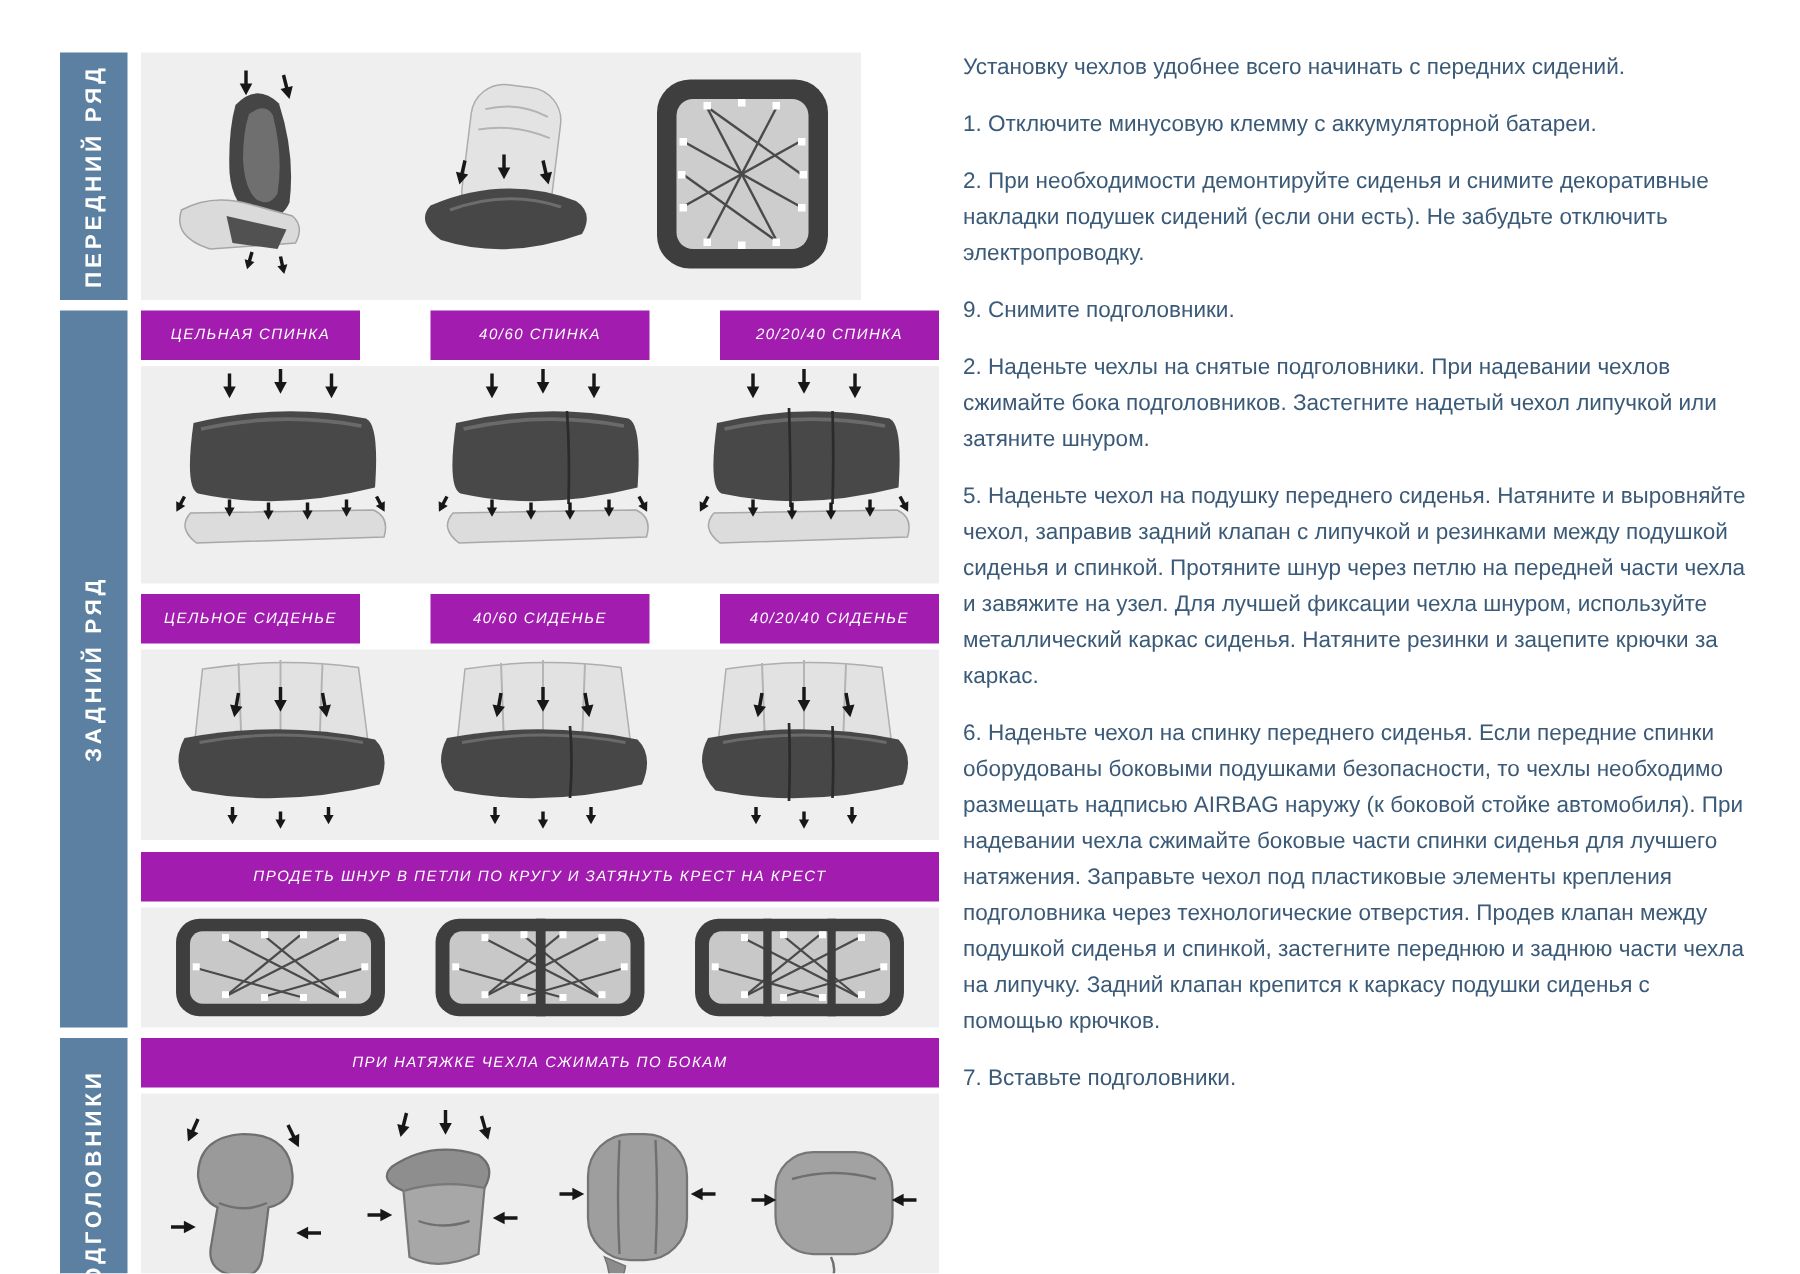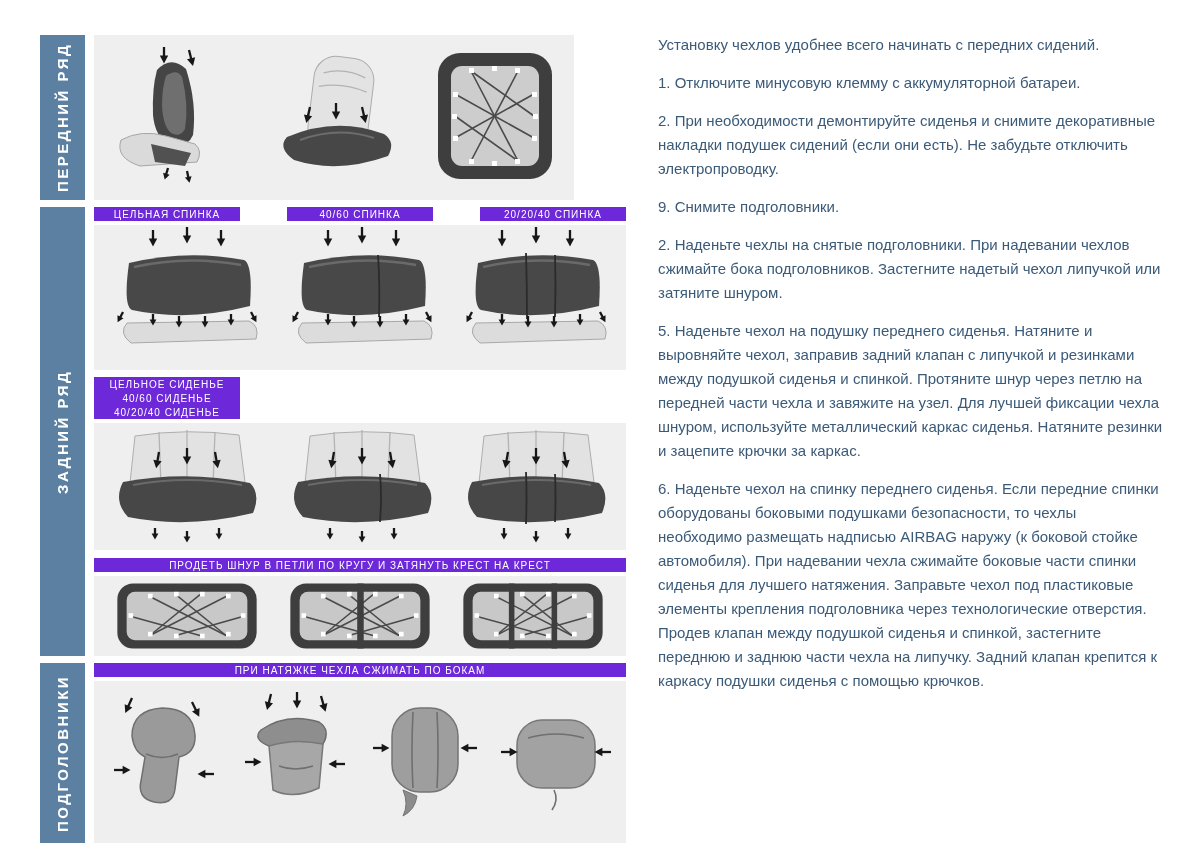--- a/index.html
+++ b/index.html
@@ -18,30 +18,30 @@
     writing-mode:vertical-rl; transform:rotate(180deg);
   }
   .sub-col { display:flex; flex-direction:column; width:532px; }
   .figs-panel {
     background:#efefef; display:flex; align-items:center; justify-content:space-evenly;
   }
   .h165 { height:165px; } .h145 { height:145px; margin-top:4px; }
   .h127 { height:127px; margin-top:4px; } .h80 { height:80px; margin-top:4px; }
   .h162 { height:162px; margin-top:4px; }
   .bar-row { display:flex; justify-content:space-between; }
-  .bar-row.mt7 { margin-top:7px;flex-direction:column; }
+  .bar-row.mt7 { margin-top:7px; }
   .bluebar {
-    background:#6d28d9; color:#ffffff; font-size:10px; letter-spacing:1px;
-    height:14px; display:flex; align-items:center; justify-content:center; white-space:nowrap;
+    background:#a21caf; color:#ffffff; font-size:10px; letter-spacing:1px;
+    height:33px; display:flex; align-items:center; justify-content:center; white-space:nowrap;font-style:italic;
   }
   .bluebar.small { width:146px; }
   .bluebar.wide { width:100%; margin-top:8px;text-align:right; }
   
   .text-col {
-    flex:1 1 auto; padding:33px 36px 0 32px; color:#3b5a78;
+    flex:1 1 auto; padding:33px 36px 0 16px; color:#3b5a78;
     font-size:15px; line-height:24px;
   }
   .text-col p { margin-bottom:14px; }
   
   svg { display:block; }
   .arr line { stroke:#171717; stroke-width:2.3; }
   .arr path { fill:#171717; }
   .loop { fill:#ffffff; }
   .cord { stroke:#4a4a4a; stroke-width:1.6; }
   .seam { stroke:#2b2b2b; stroke-width:1.8; fill:none; }
@@ -545,15 +545,16 @@
   </div>
 
   <div class="text-col">
     <p>Установку чехлов удобнее всего начинать с передних сидений.</p>
     <p>1. Отключите минусовую клемму с аккумуляторной батареи.</p>
     <p>2. При необходимости демонтируйте сиденья и снимите декоративные накладки подушек сидений (если они есть). Не забудьте отключить электропроводку.</p>
     <p>9. Снимите подголовники.</p>
     <p>2. Наденьте чехлы на снятые подголовники. При надевании чехлов сжимайте бока подголовников. Застегните надетый чехол липучкой или затяните шнуром.</p>
     <p>5. Наденьте чехол на подушку переднего сиденья. Натяните и выровняйте чехол, заправив задний клапан с липучкой и резинками между подушкой сиденья и спинкой. Протяните шнур через петлю на передней части чехла и завяжите на узел. Для лучшей фиксации чехла шнуром, используйте металлический каркас сиденья. Натяните резинки и зацепите крючки за каркас.</p>
     <p>6. Наденьте чехол на спинку переднего сиденья. Если передние спинки оборудованы боковыми подушками безопасности, то чехлы необходимо размещать надписью AIRBAG наружу (к боковой стойке автомобиля). При надевании чехла сжимайте боковые части спинки сиденья для лучшего натяжения. Заправьте чехол под пластиковые элементы крепления подголовника через технологические отверстия. Продев клапан между подушкой сиденья и спинкой, застегните переднюю и заднюю части чехла на липучку. Задний клапан крепится к каркасу подушки сиденья с помощью крючков.</p>
+    <p>7. Вставьте подголовники.</p>
   </div>
 
 </div>
 
 </body></html>

